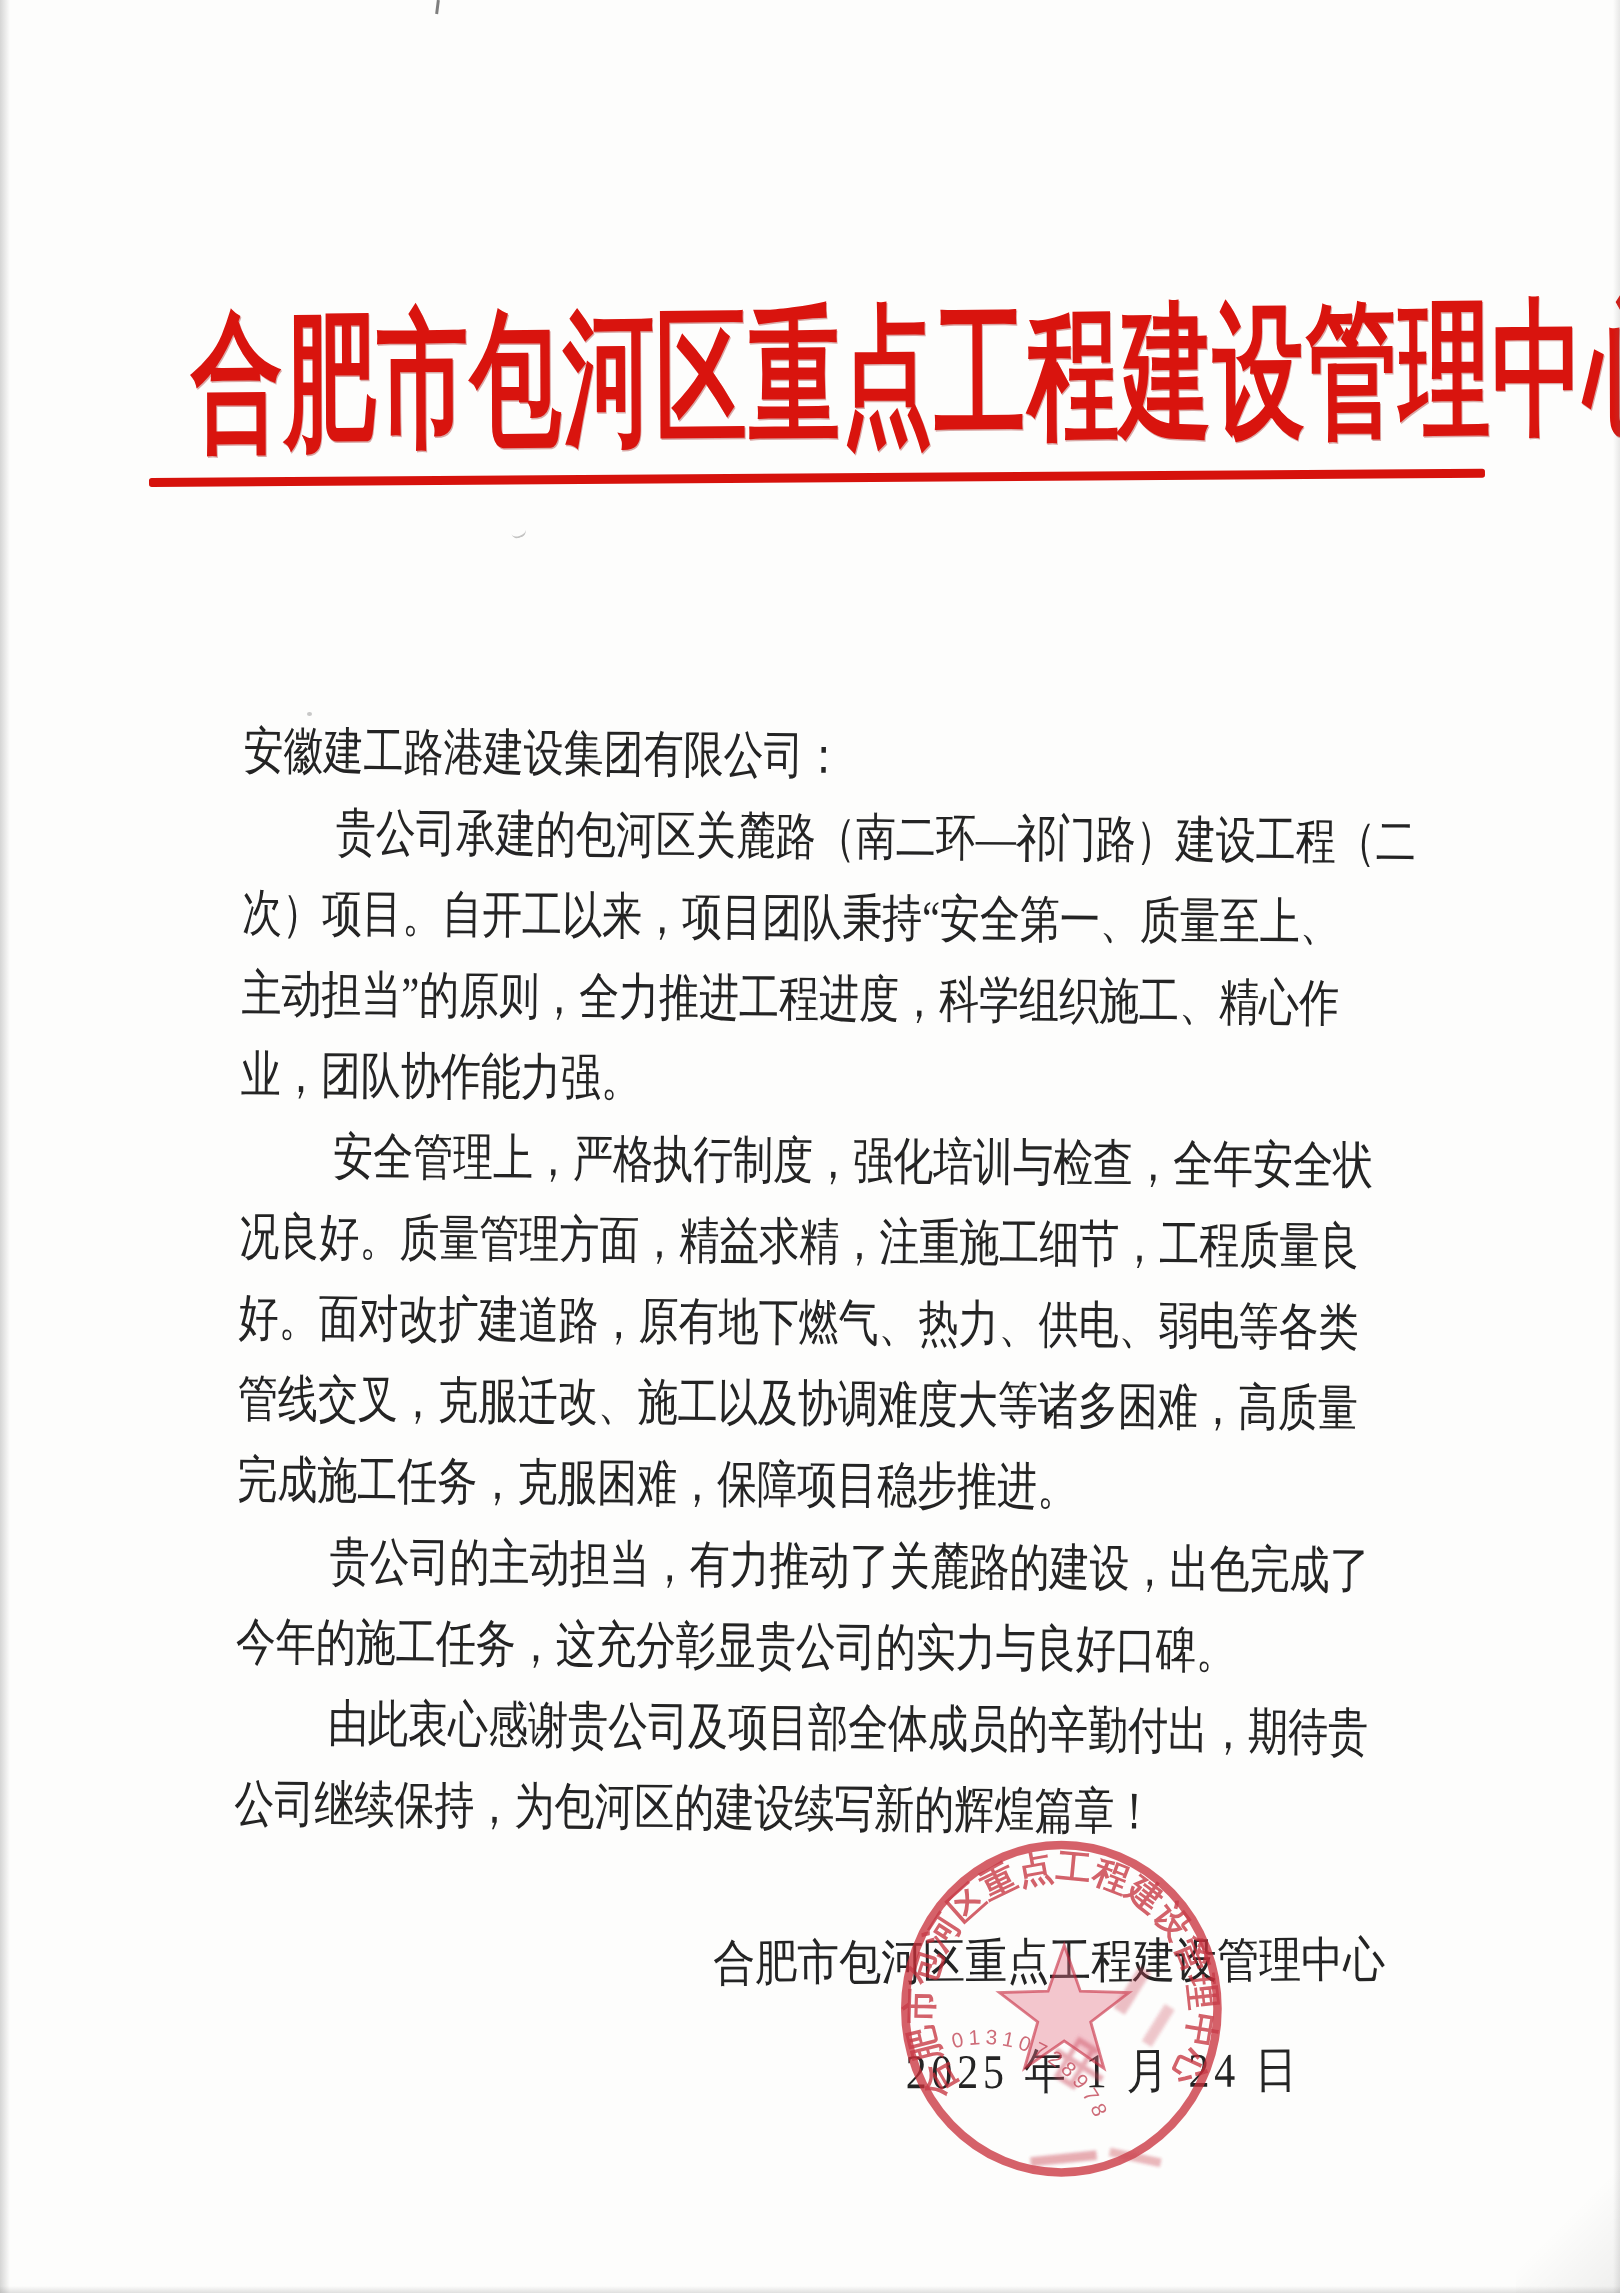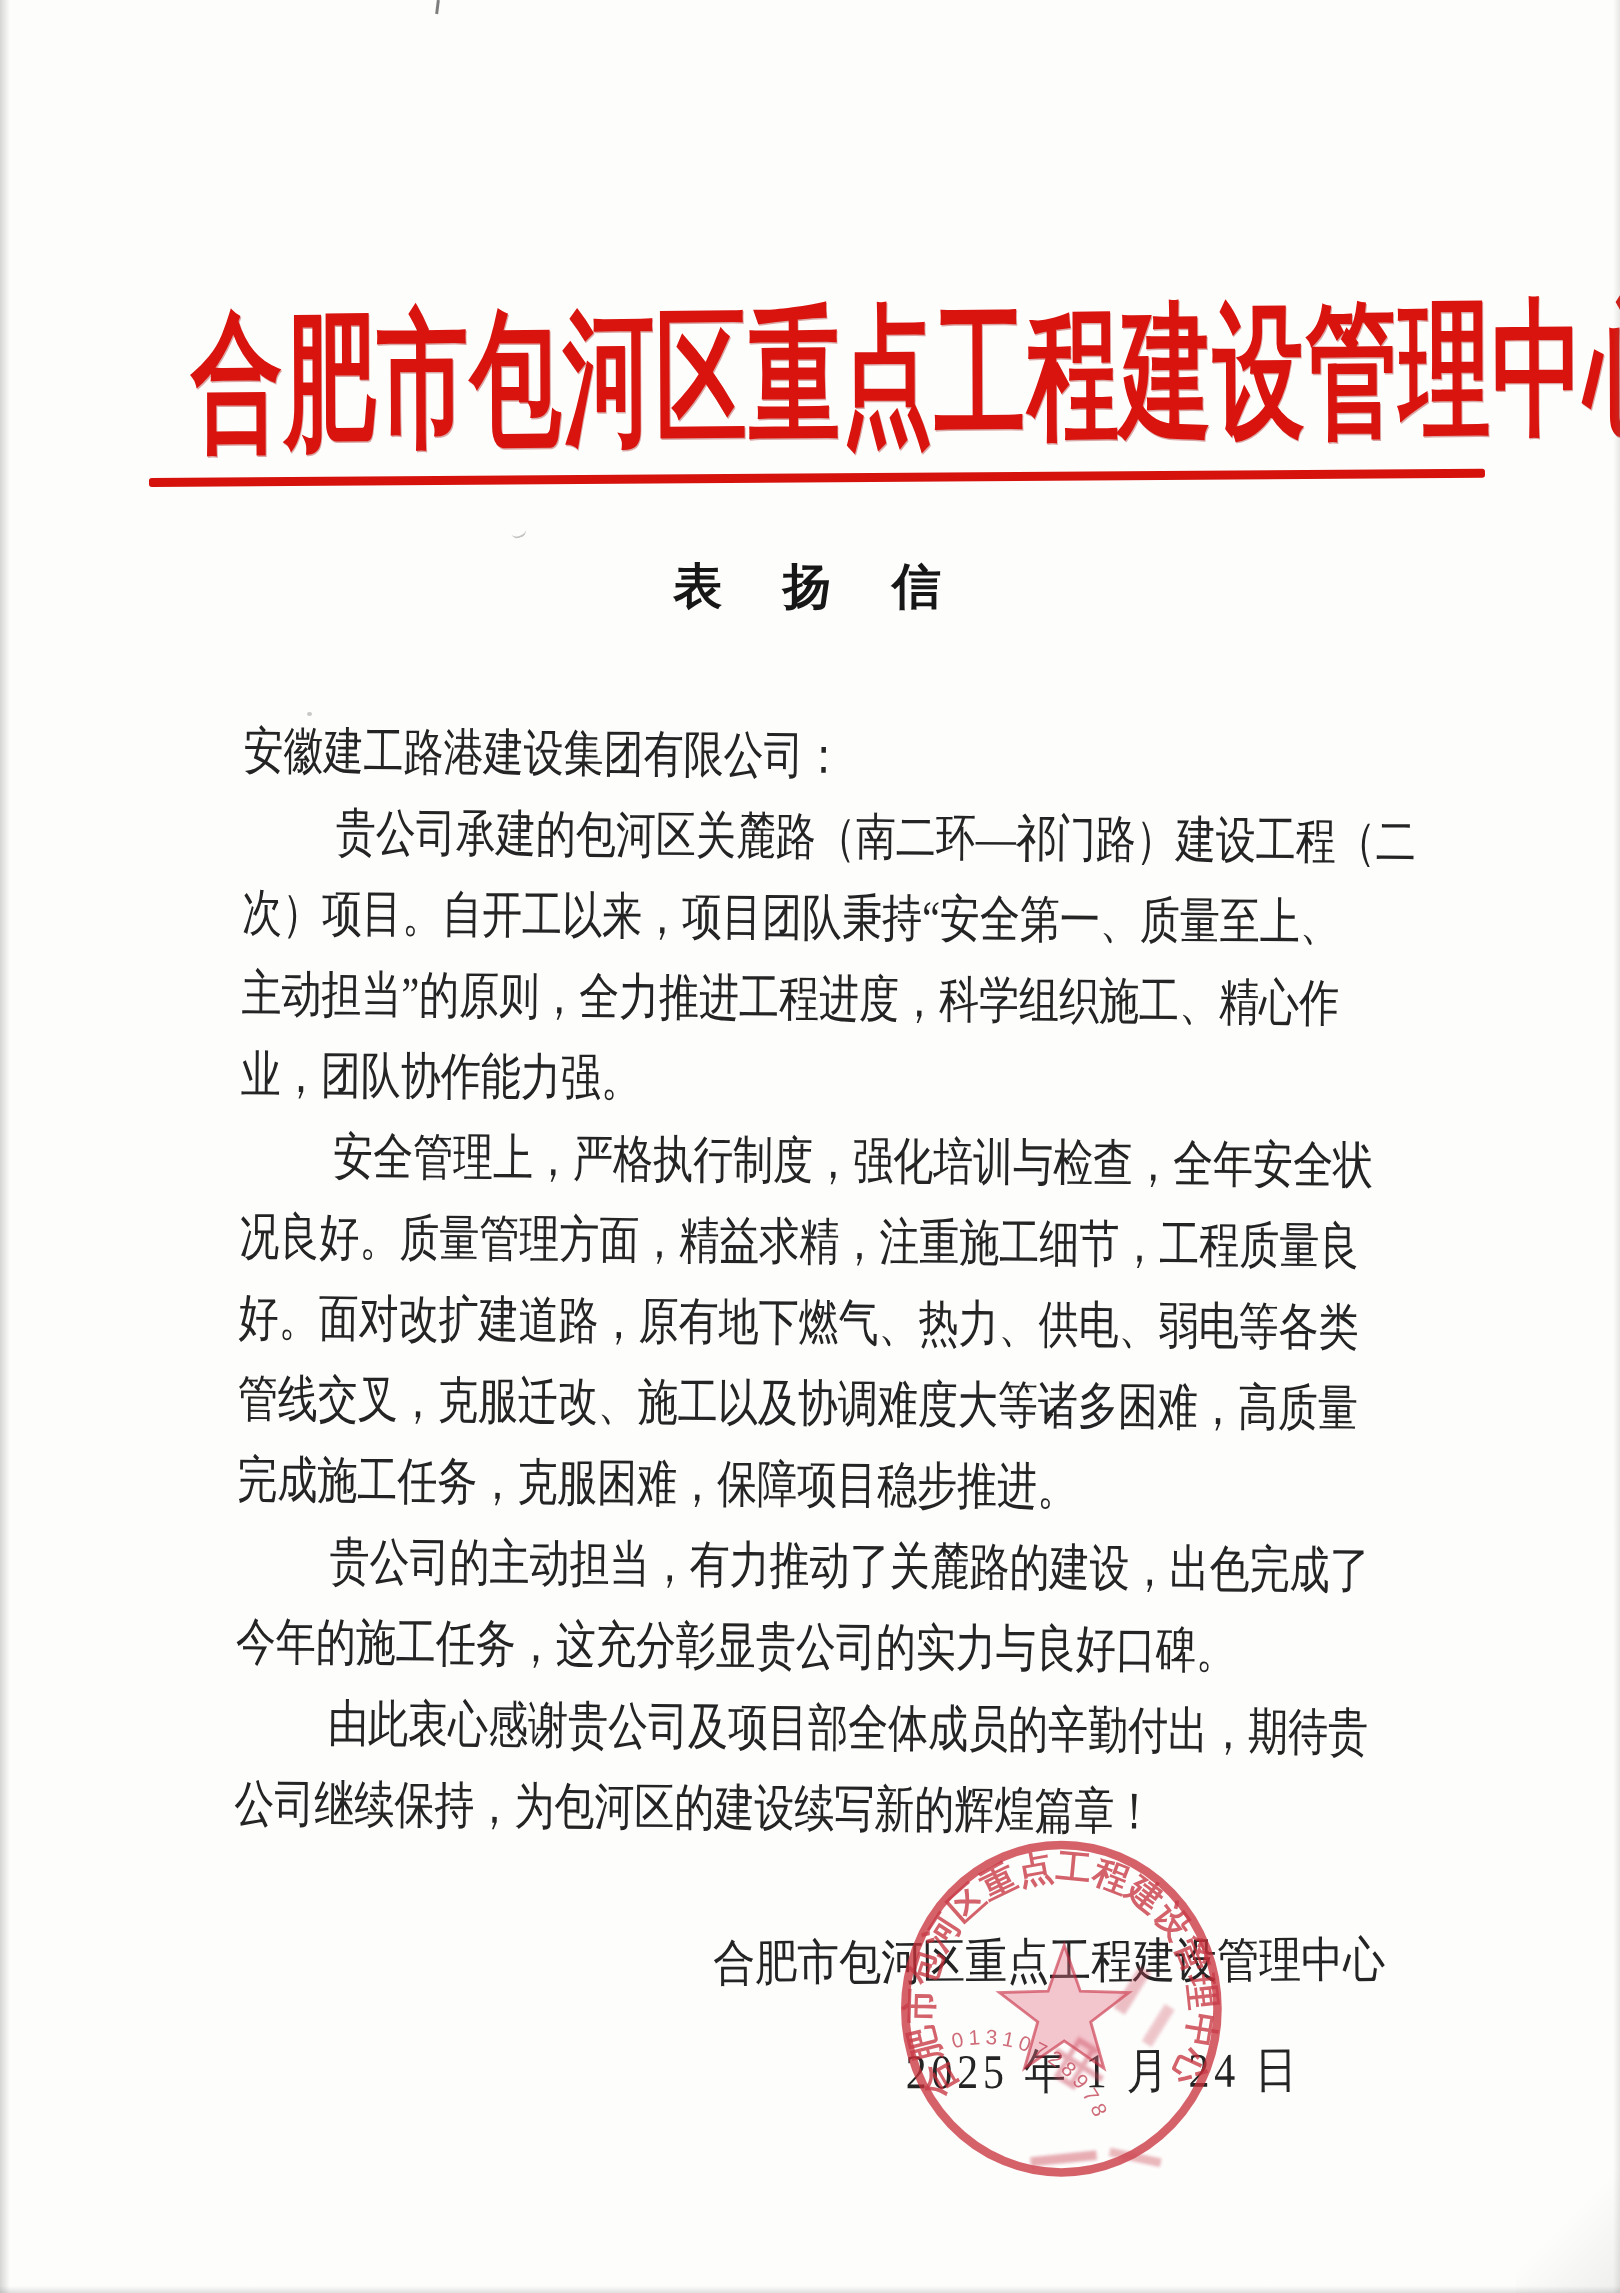--- a/index.html
+++ b/index.html
@@ -76,21 +76,20 @@
     background:#777;border-radius:50%;opacity:.4;}
 </style>
 </head>
 <body>
 
 <div class="page">
 
   <div class="letterhead">合肥市包河区重点工程建设管理中心</div>
   <div class="letterhead-rule"></div>
 
-  <div class="doc-title">表　扬　信</div>
 
   <div class="body-text">
     <div class="line">安徽建工路港建设集团有限公司：</div>
     <div class="line indent">贵公司承建的包河区关麓路（南二环—祁门路）建设工程（二</div>
     <div class="line">次）项目。自开工以来，项目团队秉持“安全第一、质量至上、</div>
     <div class="line">主动担当”的原则，全力推进工程进度，科学组织施工、精心作</div>
     <div class="line">业，团队协作能力强。</div>
     <div class="line indent">安全管理上，严格执行制度，强化培训与检查，全年安全状</div>
     <div class="line">况良好。质量管理方面，精益求精，注重施工细节，工程质量良</div>
     <div class="line">好。面对改扩建道路，原有地下燃气、热力、供电、弱电等各类</div>

